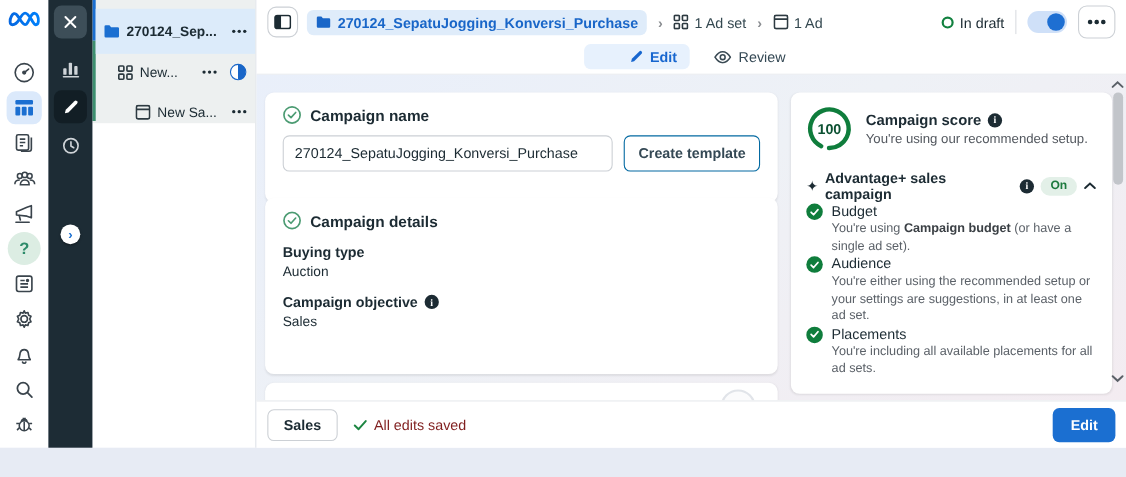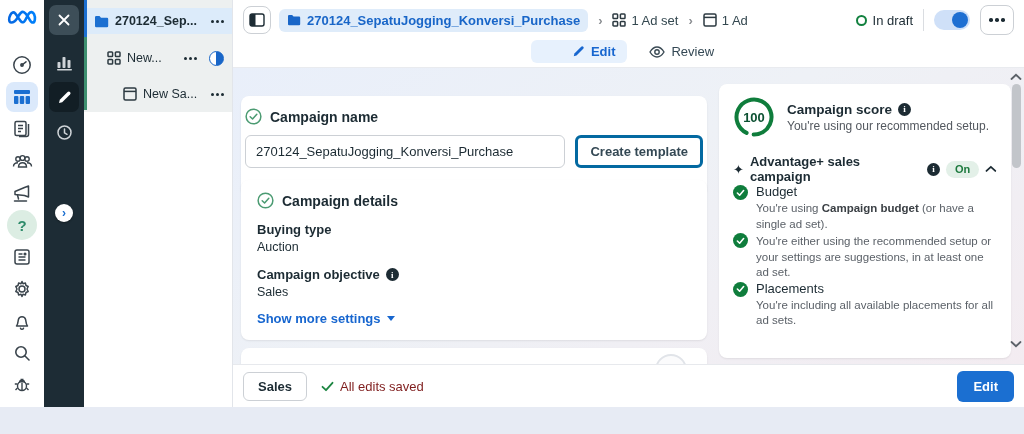--- a/index.html
+++ b/index.html
@@ -28,21 +28,21 @@
     width:18px; height:18px; border-radius:50%; background:#fff; display:flex; align-items:center;
     justify-content:center; color:#1b6fd1; font-weight:bold; font-size:12px; line-height:1;
     box-shadow:0 1px 2px rgba(0,0,0,.35); }
 
   
   .tree-panel { position:absolute; left:84px; top:0; width:149px; height:407px; background:#fff;
     border-right:1px solid #e2e5ea; z-index:3; }
   .tree-bg { position:absolute; left:0; top:0; right:0; height:112px; background:#edf0f0; }
   .tree-stripe-blue { position:absolute; left:0; top:0; width:3px; height:37px; background:#1b6fd1; }
   .tree-stripe-green { position:absolute; left:0; top:37px; width:3px; height:73px; background:#3d8f6f; }
-  .tree-row { position:absolute; left:3px; right:0; height:26px; display:flex; align-items:center;
+  .tree-row { position:absolute; left:3px; right:0; height:41px; display:flex; align-items:center;
     gap:6px; font-size:12.5px; }
   .tree-row .lbl { white-space:nowrap; overflow:hidden; }
   .kebab { margin-left:auto; margin-right:8px; display:flex; gap:2px; }
   .kebab i { width:3px; height:3px; border-radius:50%; background:#1c2b33; display:block; }
   .half-circle { width:15px; height:15px; border-radius:50%; border:1.5px solid #1966c8;
     background:linear-gradient(to right, #fff 50%, #1966c8 50%); margin-right:8px; }
 
   
   .main { position:absolute; left:233px; top:0; right:0; height:407px; display:flex; flex-direction:column; background:#fff; }
 
@@ -69,25 +69,25 @@
   .tab.active { background:#e7f1fd; color:#1766cf; font-weight:700;padding-left:41px; }
   .tab.plain { color:#344854; font-weight:500; padding-left:0; }
 
   
   .content { position:relative; flex:1;
     background:linear-gradient(150deg,#e9effa 0%, #eef1f6 45%, #f3ecf1 100%); overflow:hidden; }
   .card { position:absolute; background:#fff; border-radius:8px; box-shadow:0 1px 2px rgba(0,0,0,.08); }
   .card-head { display:flex; align-items:center; gap:8px; font-size:14px; font-weight:700; }
   .check-outline { width:17px; height:17px; flex:none; }
 
-  .card-name { left:8px; top:28px; width:466px; height:100px; padding:12px 4px; }
+  .card-name { left:8px; top:16px; width:466px; height:100px; padding:12px 16px; }
   .name-row { margin-top:10px; display:flex; gap:10px; }
   .name-input { flex:1; height:33px; border:1px solid #ccd0d5; border-radius:6px; padding:0 10px;
     font-size:13px; color:#1c2b33; font-family:"Liberation Sans", sans-serif; background:#fff; }
-  .tmpl-btn { height:33px; padding:0 12px; border:3px solid #0369a1; border-radius:6px; background:#fff;
+  .tmpl-btn { height:33px; padding:0 12px; border:1px solid #0369a1; border-radius:6px; background:#fff;
     font-size:13px; font-weight:600; color:#344854; font-family:"Liberation Sans", sans-serif; white-space:nowrap; }
 
   .card-details { left:8px; top:112px; width:466px; height:160px; padding:12px 16px; }
   .fld { margin-top:13px; }
   .fld .flabel { font-size:13px; font-weight:700; display:flex; align-items:center; gap:6px; }
   .fld .fvalue { font-size:12.5px; color:#1c2b33; margin-top:3px; }
   .show-more { margin-top:12px; font-size:13px; font-weight:600; color:#1766cf; display:flex; align-items:center; gap:6px; }
   .caret-down { width:0; height:0; border-left:4.5px solid transparent; border-right:4.5px solid transparent;
     border-top:5.5px solid #1766cf; }
 
@@ -397,24 +397,20 @@
           <div class="flabel">Buying type</div>
           <div class="fvalue">Auction</div>
         </div>
         <div class="fld">
           <div class="flabel">
             <span>Campaign objective</span>
             <span class="info-dot">i</span>
           </div>
           <div class="fvalue">Sales</div>
         </div>
-        <div class="show-more">
-          <span>Show more settings</span>
-          <span class="caret-down"></span>
-        </div>
       </section>
 
       <section class="card card-sliver">
         <span class="sliver-circle"></span>
       </section>
 
       <aside class="card score-panel">
         <div class="score-row">
           <div class="score-ring">
             <svg width="42" height="42" viewBox="0 0 42 42">
@@ -453,20 +449,21 @@
           </div>
         </div>
 
         <div class="chk-item">
           <span class="chk-dot">
             <svg width="9" height="8" viewBox="0 0 10 9">
                 <path d="M1.5 4.5 L4 7 L8.5 1.8" fill="none" stroke="#fff" stroke-width="1.8" stroke-linecap="round" stroke-linejoin="round"></path>
               </svg>
           </span>
           <div class="chk-body">
+            <div class="t">Audience</div>
             <div class="d"><span>You're either using the recommended setup or your settings are suggestions, in at least one ad set.</span><b></b><span></span></div>
           </div>
         </div>
 
         <div class="chk-item">
           <span class="chk-dot">
             <svg width="9" height="8" viewBox="0 0 10 9">
                 <path d="M1.5 4.5 L4 7 L8.5 1.8" fill="none" stroke="#fff" stroke-width="1.8" stroke-linecap="round" stroke-linejoin="round"></path>
               </svg>
           </span>

